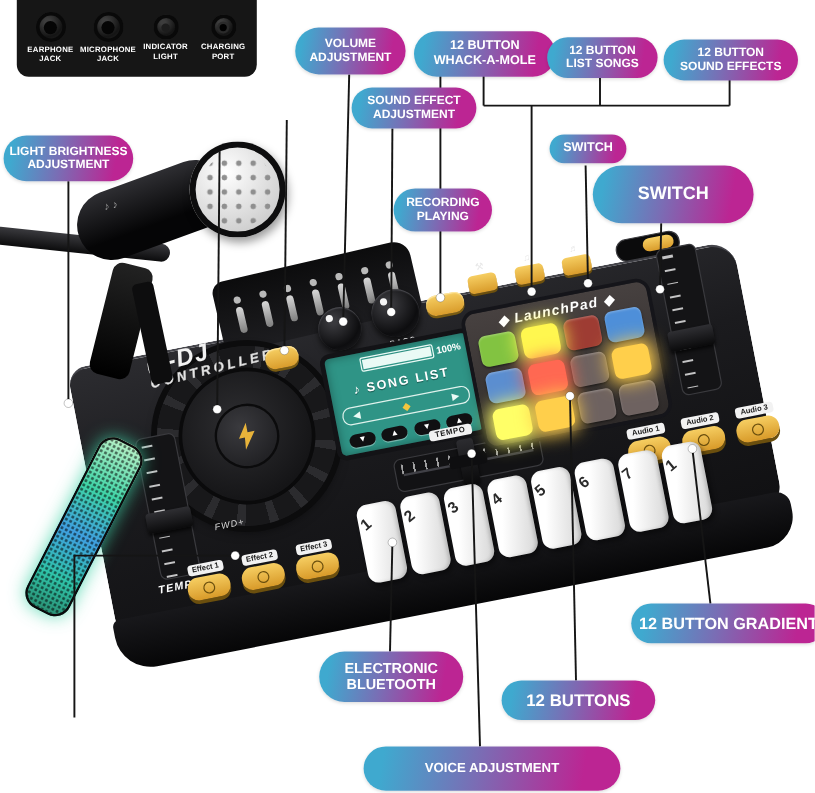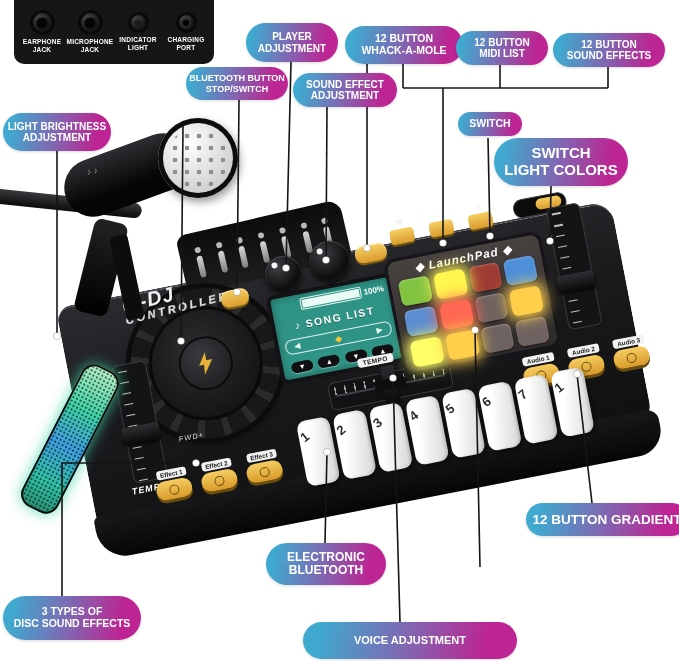--- a/index.html
+++ b/index.html
@@ -425,62 +425,60 @@
         <span class="ring small"></span>
         <span class="plabel"><span>INDICATOR</span><br><span>LIGHT</span></span>
       </div>
     <div class="port">
         <span class="ring small dot"></span>
         <span class="plabel"><span>CHARGING</span><br><span>PORT</span></span>
       </div>
   </div>
 
   <div class="badge" style="left:246px;top:23px;width:92px;height:39px;font-size:10px;">
-      <span>PLAYER</span>
+      <span>VOLUME</span>
       <span>ADJUSTMENT</span>
     </div>
   <div class="badge" style="left:345px;top:26px;width:118px;height:38px;font-size:10.5px;">
       <span>12 BUTTON</span>
       <span>WHACK-A-MOLE</span>
     </div>
   <div class="badge" style="left:456px;top:31px;width:92px;height:34px;font-size:10px;">
       <span>12 BUTTON</span>
-      <span>MIDI LIST</span>
+      <span>LIST SONGS</span>
     </div>
   <div class="badge" style="left:553px;top:33px;width:112px;height:34px;font-size:10px;">
       <span>12 BUTTON</span>
       <span>SOUND EFFECTS</span>
     </div>
-  <div class="badge" style="left:186px;top:67px;width:102px;height:33px;font-size:9px;">
-      <span>BLUETOOTH BUTTON</span>
-      <span>STOP/SWITCH</span>
-    </div>
   <div class="badge" style="left:293px;top:73px;width:104px;height:34px;font-size:10px;">
       <span>SOUND EFFECT</span>
       <span>ADJUSTMENT</span>
     </div>
   <div class="badge" style="left:3px;top:113px;width:108px;height:38px;font-size:10px;">
       <span>LIGHT BRIGHTNESS</span>
       <span>ADJUSTMENT</span>
     </div>
   <div class="badge" style="left:458px;top:112px;width:64px;height:24px;font-size:10.5px;">
       <span>SWITCH</span>
     </div>
   <div class="badge" style="left:494px;top:138px;width:134px;height:48px;font-size:15px;">
       <span>SWITCH</span>
-      <span>LIGHT COLORS</span>
+    </div>
+  <div class="badge" style="left:328px;top:157px;width:82px;height:36px;font-size:10px;">
+      <span>RECORDING</span>
+      <span>PLAYING</span>
     </div>
   <div class="badge" style="left:526px;top:503px;width:162px;height:33px;font-size:13.5px;">
       <span>12 BUTTON GRADIENT</span>
+    </div>
+  <div class="badge" style="left:418px;top:567px;width:128px;height:33px;font-size:14px;">
+      <span>12 BUTTONS</span>
     </div>
   <div class="badge" style="left:266px;top:543px;width:120px;height:42px;font-size:12px;">
       <span>ELECTRONIC</span>
       <span>BLUETOOTH</span>
     </div>
-  <div class="badge" style="left:3px;top:596px;width:138px;height:44px;font-size:10.5px;">
-      <span>3 TYPES OF</span>
-      <span>DISC SOUND EFFECTS</span>
-    </div>
   <div class="badge" style="left:303px;top:622px;width:214px;height:37px;font-size:11px;">
       <span>VOICE ADJUSTMENT</span>
     </div>
 
 </div>
 
 </body></html>

